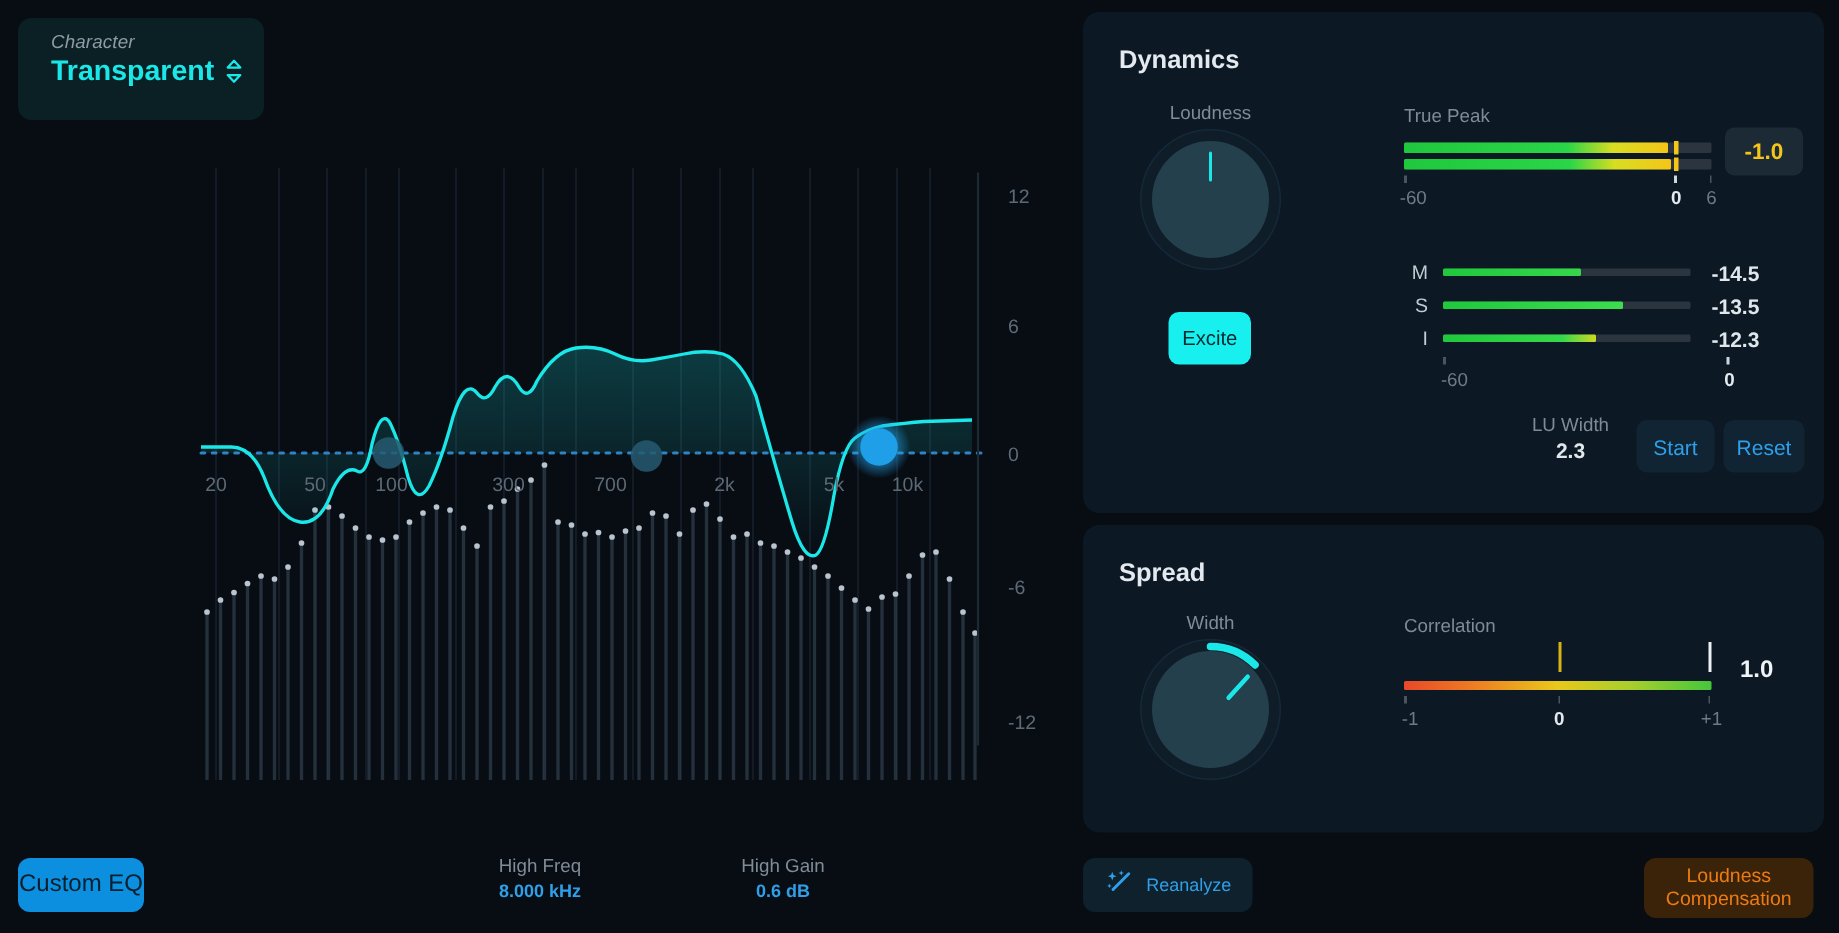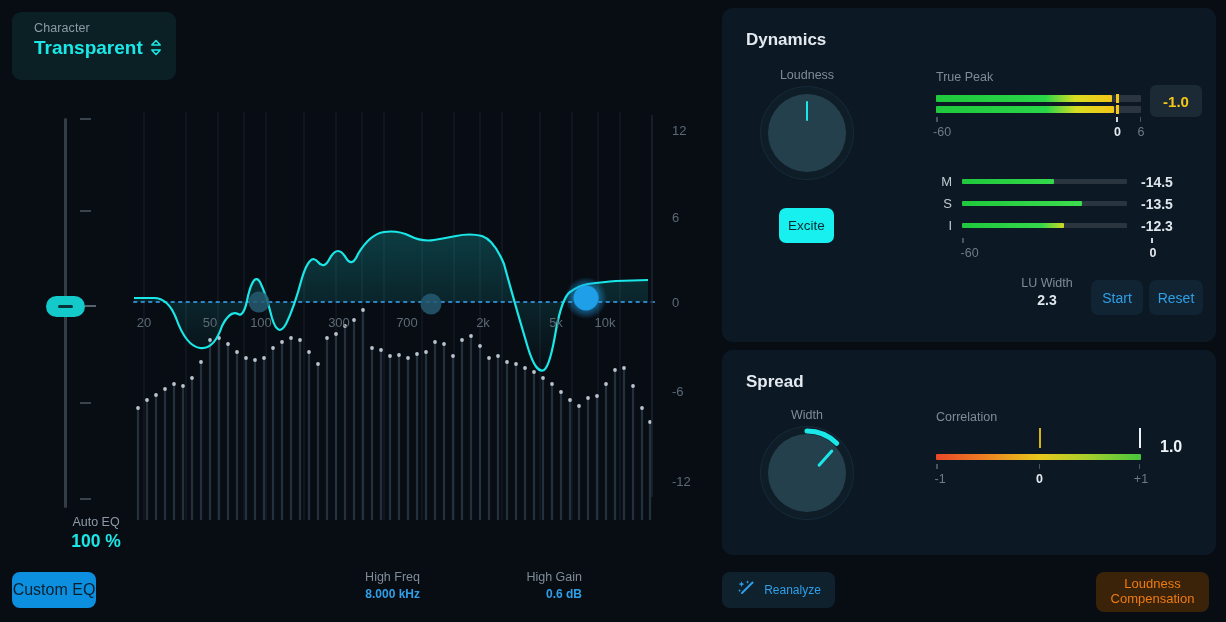--- a/index.html
+++ b/index.html
@@ -11,21 +11,21 @@
   }
   #app { position: relative; width: 1226px; height: 622px; }
 
   
   #left-pane { position: absolute; left: 0; top: 0; width: 710px; height: 622px; }
 
   #character-card {
     position: absolute; left: 12px; top: 12px; width: 164px; height: 68px;
     background: #0a2024; border-radius: 9px; padding: 9px 0 0 22px;
   }
-  #character-label { font-size: 12.5px; color: #8e9aa6; letter-spacing: .1px; }
+  #character-label { font-size: 12.5px; color: #8e9aa6; letter-spacing: .1px; font-style: italic; }
   #character-value-row { display: flex; align-items: center; gap: 7px; margin-top: 2px; }
   #character-value { font-size: 19px; font-weight: bold; color: #1ae8e8; }
   .updown-ico { color: #1ae8e8; font-size: 14px; line-height: 1; }
 
   
   #autoeq-wrap { position: absolute; left: 30px; top: 110px; width: 80px; height: 440px; }
   #autoeq-track {
     position: absolute; left: 34px; top: 8px; width: 3px; height: 390px;
     background: #333d46; border-radius: 2px;
   }
@@ -49,21 +49,21 @@
 
   .freq-lbl, .db-lbl { font-size: 13px; fill: #5d6a76; font-family: "Liberation Sans", sans-serif; }
 
   #custom-eq-btn {
     position: absolute; left: 12px; top: 572px; width: 84px; height: 36px;
     background: #0d8fe0; border-radius: 8px; color: #08202e;
     font-size: 16px; display: flex; align-items: center; justify-content: center;
     cursor: pointer;
   }
   #band-readouts { position: absolute; left: 300px; top: 570px; display: flex; gap: 42px; }
-  .band-ro { width: 120px; text-align: right; }
+  .band-ro { width: 120px; text-align: center; }
   .band-ro .ro-name { font-size: 12.5px; color: #7f8b97; }
   .band-ro .ro-val { font-size: 12px; font-weight: bold; color: #2f9fe8; margin-top: 3px; }
 
   
   .panel { position: absolute; background: #0c1823; border-radius: 11px; }
   #panel-dynamics { left: 722px; top: 8px; width: 494px; height: 334px; }
   #panel-spread  { left: 722px; top: 350px; width: 494px; height: 205px; }
   .panel-title { position: absolute; left: 24px; top: 22px; font-size: 17px; font-weight: bold; color: #e3e9ef; }
 
   .sect-lbl { font-size: 12.5px; color: #7f8b97; }
@@ -162,33 +162,20 @@
         <span id="character-value">Transparent</span>
         <span class="updown-ico">
           <svg width="12" height="17" viewBox="0 0 12 17">
             <path d="M6 1.5 L10.2 6 L1.8 6 Z" fill="none" stroke="#1ae8e8" stroke-width="1.5" stroke-linejoin="round"></path>
             <path d="M6 15.5 L10.2 11 L1.8 11 Z" fill="none" stroke="#1ae8e8" stroke-width="1.5" stroke-linejoin="round"></path>
           </svg>
         </span>
       </div>
     </div>
 
-    <div id="autoeq-wrap">
-      <div id="autoeq-track"></div>
-      <div class="aeq-tick" style="top:8px"></div>
-      <div class="aeq-tick" style="top:100px"></div>
-      <div class="aeq-tick" style="top:292px"></div>
-      <div class="aeq-tick" style="top:388px"></div>
-      <div id="autoeq-handle-tick"></div>
-      <div id="autoeq-handle"></div>
-      <div id="autoeq-text">
-        <div id="autoeq-name">Auto EQ</div>
-        <div id="autoeq-val">100 %</div>
-      </div>
-    </div>
 
     <div id="graph">
       <svg width="530" height="408" viewBox="0 0 530 408">
         <defs>
           <linearGradient id="curveFillPos" x1="0" y1="0" x2="0" y2="1">
             <stop offset="0%" stop-color="#19d8d8" stop-opacity="0.26"></stop>
             <stop offset="100%" stop-color="#19d8d8" stop-opacity="0.0"></stop>
           </linearGradient>
           <linearGradient id="curveFillNeg" x1="0" y1="1" x2="0" y2="0">
             <stop offset="0%" stop-color="#19d8d8" stop-opacity="0.26"></stop>

